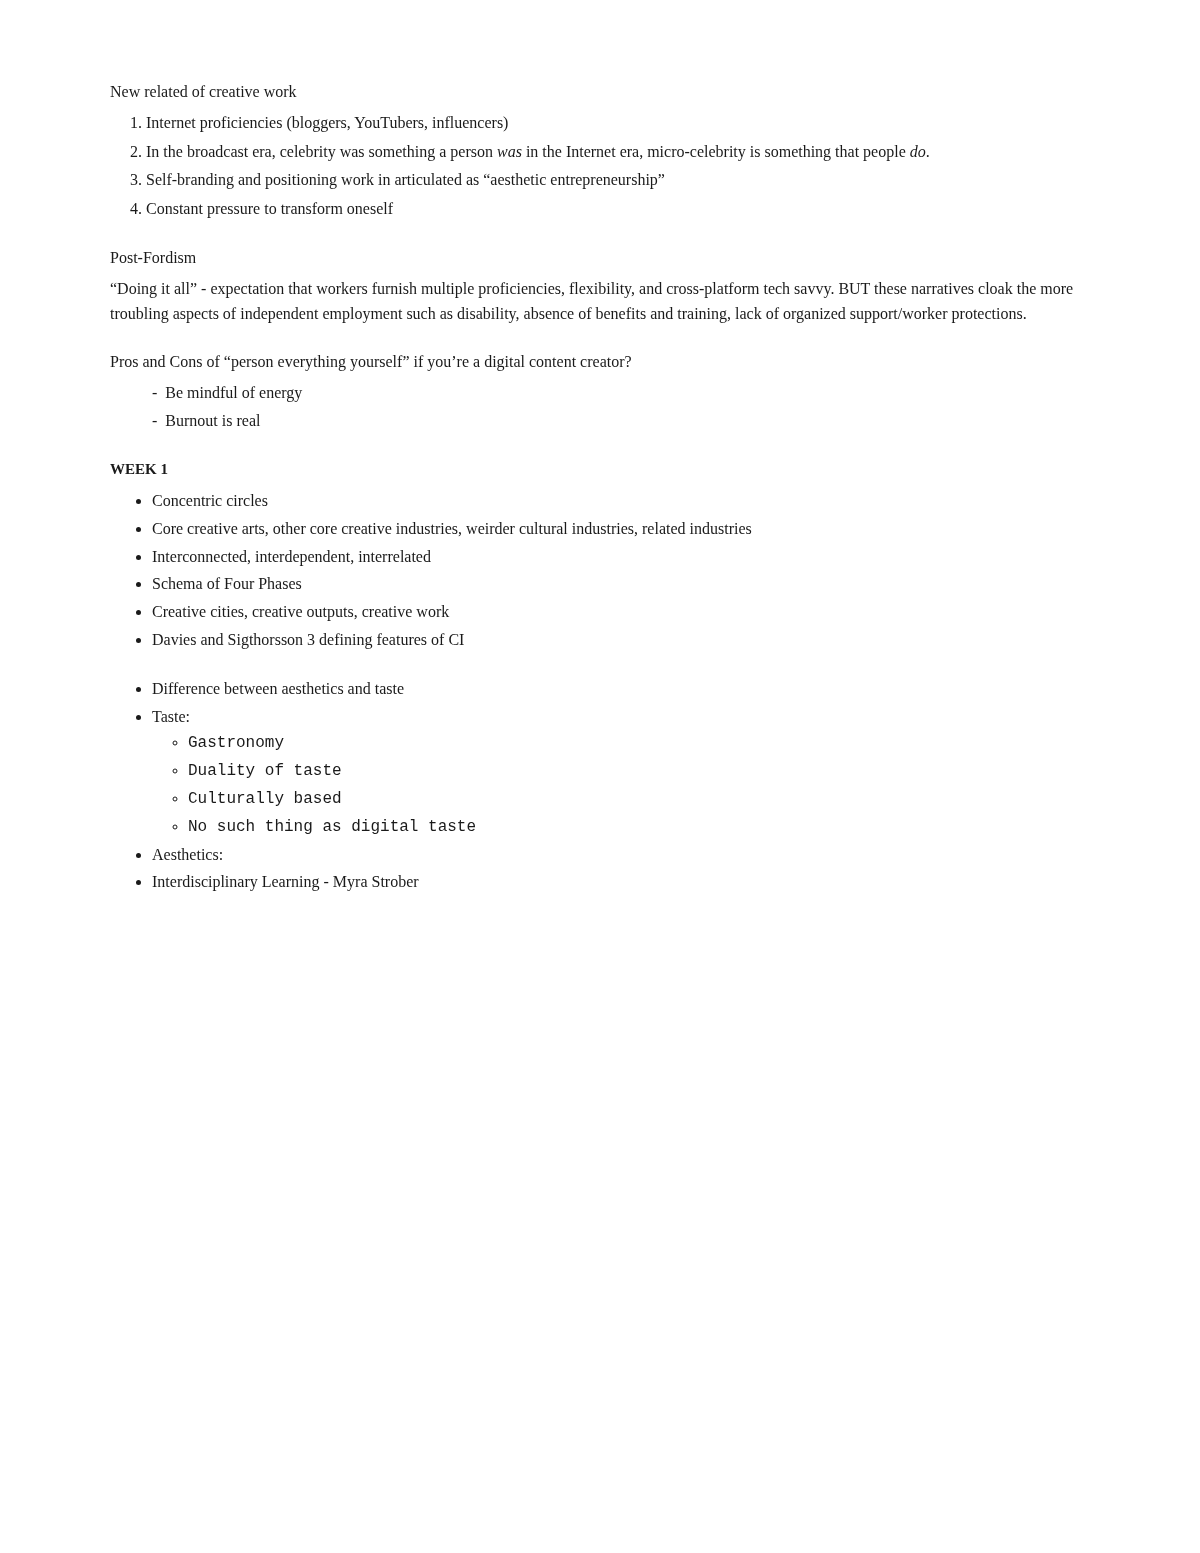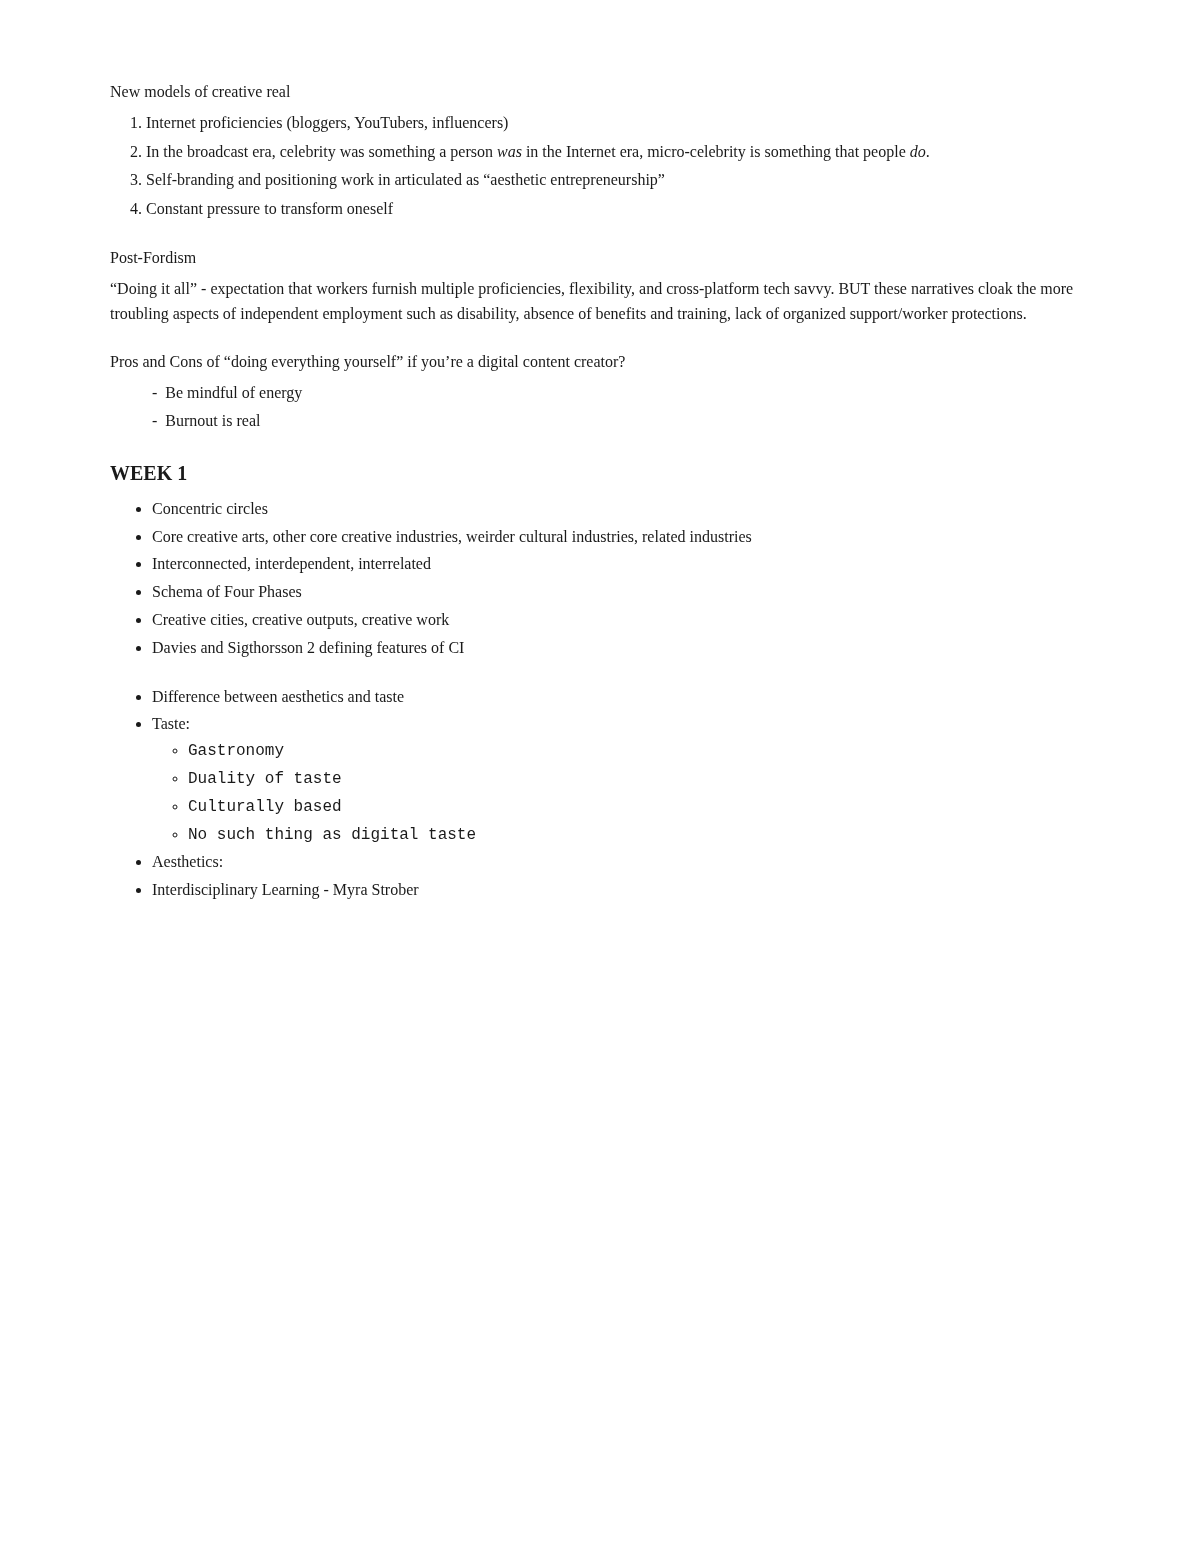--- a/index.html
+++ b/index.html
@@ -56,21 +56,21 @@
       content: "- ";
       margin-right: 4px;
     }
 
     ul.dash-list li {
       margin-bottom: 3px;
     }
 
     .week-heading {
       font-weight: bold;
-      font-size: 20px;
+      font-size: 15px;
       margin-bottom: 8px;
       margin-top: 4px;
     }
 
     .italic {
       font-style: italic;
     }
 
     .nested-ul {
       padding-left: 36px;
@@ -80,55 +80,55 @@
     }
 
     .nested-ul li {
       margin-bottom: 2px;
     }
   </style>
 </head>
 <body>
 
 <div class="section-block">
-  <p>New models of creative real</p>
+  <p>New related of creative work</p>
   <ol>
     <li>
       <span>Internet proficiencies (bloggers, YouTubers, influencers)</span>
     </li>
     <li>
       <span>In the broadcast era, celebrity was something a person </span><span class="italic">was</span><span> in the Internet era, micro-celebrity is something that people </span><span class="italic">do</span><span>.</span>
     </li>
     <li>Self-branding and positioning work in articulated as “aesthetic entrepreneurship”</li>
     <li>Constant pressure to transform oneself</li>
   </ol>
 </div>
 
 <div class="section-block">
   <p>Post-Fordism</p>
   <p>“Doing it all” - expectation that workers furnish multiple proficiencies, flexibility, and cross-platform tech savvy. BUT these narratives cloak the more troubling aspects of independent employment such as disability, absence of benefits and training, lack of organized support/worker protections.</p>
 </div>
 
 <div class="section-block">
-  <p>Pros and Cons of “doing everything yourself” if you’re a digital content creator?</p>
+  <p>Pros and Cons of “person everything yourself” if you’re a digital content creator?</p>
   <ul class="dash-list">
     <li>Be mindful of energy</li>
     <li>Burnout is real</li>
   </ul>
 </div>
 
 <div class="section-block">
   <p class="week-heading">WEEK 1</p>
   <ul class="bullet-list">
     <li>Concentric circles</li>
     <li>Core creative arts, other core creative industries, weirder cultural industries, related industries</li>
     <li>Interconnected, interdependent, interrelated</li>
     <li>Schema of Four Phases</li>
     <li>Creative cities, creative outputs, creative work</li>
-    <li>Davies and Sigthorsson 2 defining features of CI</li>
+    <li>Davies and Sigthorsson 3 defining features of CI</li>
   </ul>
 </div>
 
 <div class="section-block">
   <ul class="bullet-list">
     <li>Difference between aesthetics and taste</li>
     <li>
       <span>Taste:</span>
       <ul class="nested-ul">
         <li>Gastronomy</li>

